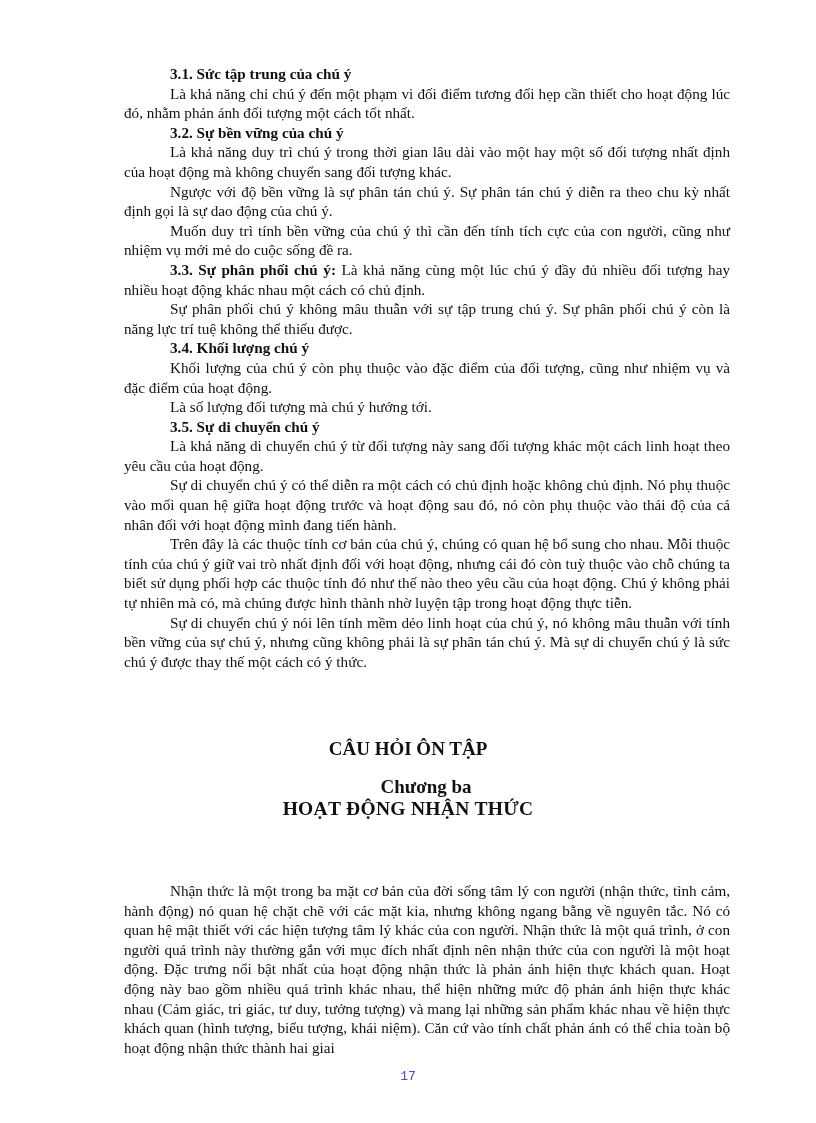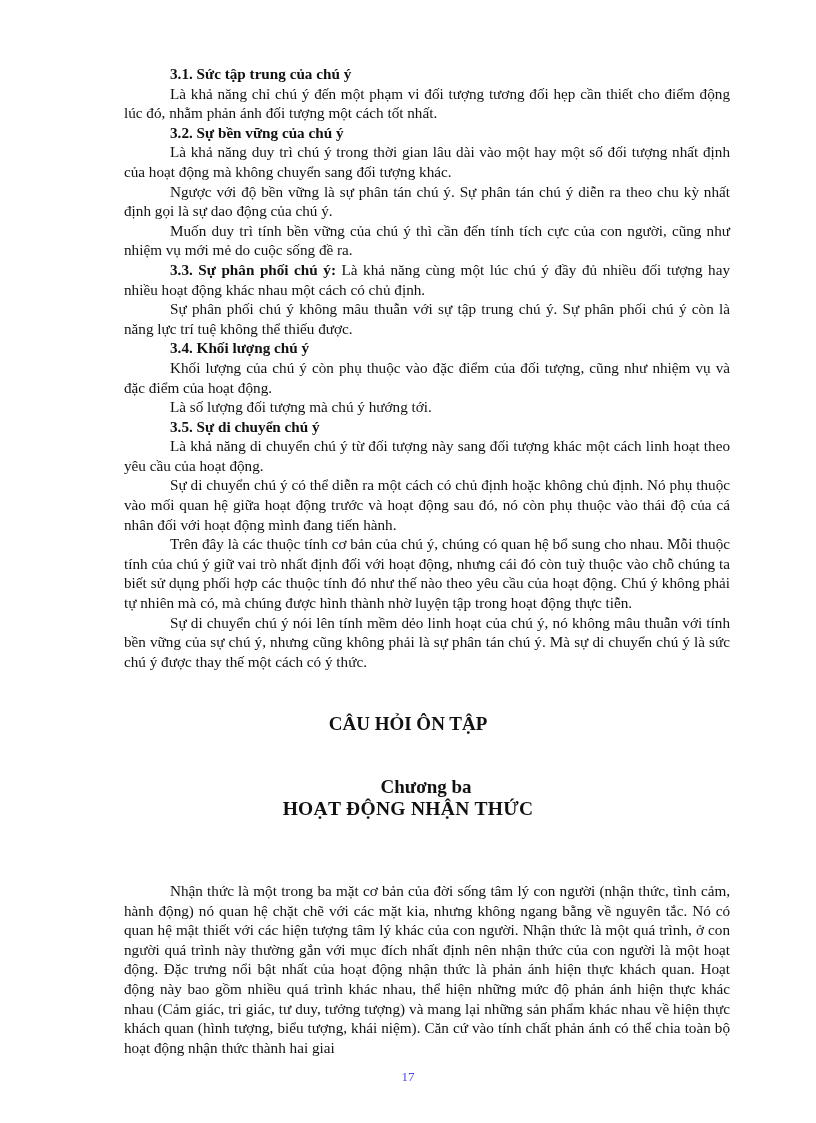--- a/index.html
+++ b/index.html
@@ -14,38 +14,38 @@
   }
   .heading {
     font-weight: bold; padding-left: 46px; margin: 0;
   }
   p.para { margin: 0; text-indent: 46px; }
   .inline-head { font-weight: bold; }
   .center-title {
     position: absolute; left: 0; width: 816px; text-align: center;
     font-family: "Liberation Serif", serif; font-weight: bold; color: #111111;
   }
-  .review-title { top: 713px; font-size: 19px; }
+  .review-title { top: 738px; font-size: 19px; }
   .chapter-label { top: 776px; font-size: 19px; padding-left: 18px; }
   .chapter-title { top: 798px; font-size: 19.5px; letter-spacing: 0.3px; }
   .lower-text { top: 881px; }
   .page-number {
     position: absolute; top: 1069px; left: 0; width: 816px; text-align: center;
-    font-family: Liberation Serif, serif; font-size: 13px; color: #4a4ae0;
+    font-family: Liberation Mono, monospace; font-size: 13px; color: #4a4ae0;
   }
 </style>
 </head>
 <body>
 
 <div class="page">
 
   <div class="body-text" style="top:64px;">
 
     <div class="heading">3.1. Sức tập trung của chú ý</div>
-    <p class="para">Là khả năng chỉ chú ý đến một phạm vi đối tượng tương đối hẹp cần thiết cho điểm động lúc đó, nhằm phản ánh đối tượng một cách tốt nhất.</p>
+    <p class="para">Là khả năng chỉ chú ý đến một phạm vi đối điểm tương đối hẹp cần thiết cho hoạt động lúc đó, nhằm phản ánh đối tượng một cách tốt nhất.</p>
 
     <div class="heading">3.2. Sự bền vững của chú ý</div>
     <p class="para">Là khả năng duy trì chú ý trong thời gian lâu dài vào một hay một số đối tượng nhất định của hoạt động mà không chuyển sang đối tượng khác.</p>
     <p class="para">Ngược với độ bền vững là sự phân tán chú ý. Sự phân tán chú ý diễn ra theo chu kỳ nhất định gọi là sự dao động của chú ý.</p>
     <p class="para">Muốn duy trì tính bền vững của chú ý thì cần đến tính tích cực của con người, cũng như nhiệm vụ mới mẻ do cuộc sống đề ra.</p>
 
     <p class="para"><span class="inline-head">3.3. Sự phân phối chú ý:</span><span> Là khả năng cùng một lúc chú ý đầy đủ nhiều đối tượng hay nhiều hoạt động khác nhau một cách có chủ định.</span></p>
     <p class="para">Sự phân phối chú ý không mâu thuẫn với sự tập trung chú ý. Sự phân phối chú ý còn là năng lực trí tuệ không thể thiếu được.</p>
 
     <div class="heading">3.4. Khối lượng chú ý</div>

